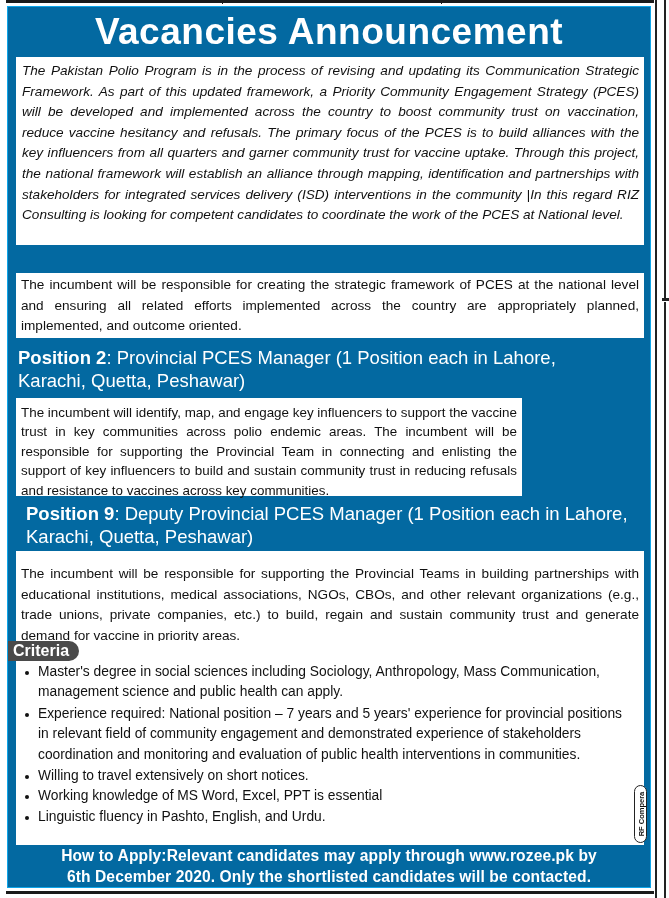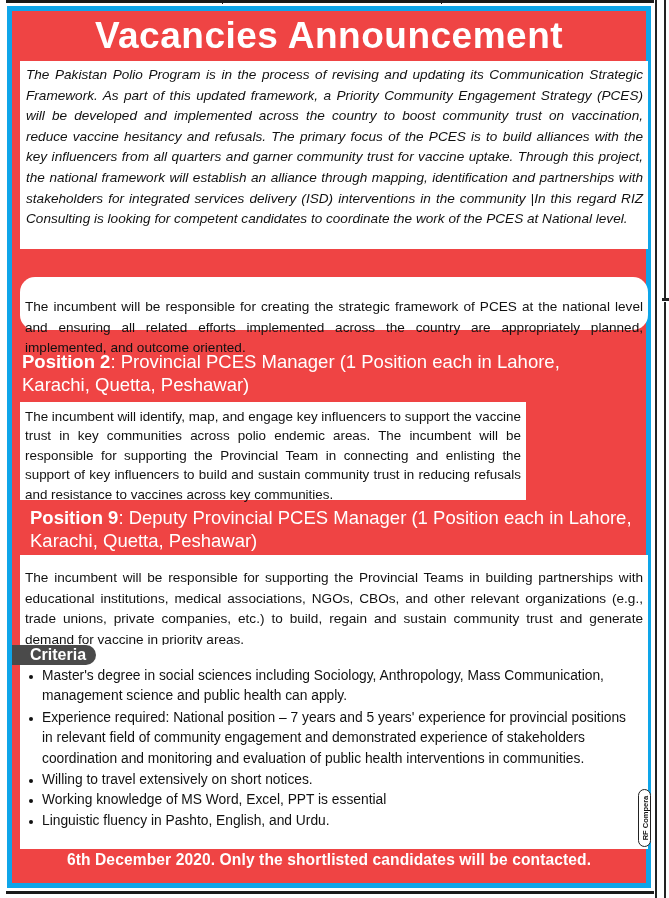--- a/index.html
+++ b/index.html
@@ -12,21 +12,21 @@
     .top-rule { position: absolute; left: 6px; top: 0; width: 648px; height: 3px; background: #1a1a1a; }
     .top-tick { position: absolute; top: 0; width: 1px; height: 4px; background: #1a1a1a; }
     .bottom-rule { position: absolute; left: 6px; top: 891px; width: 648px; height: 3px; background: #1a1a1a; }
     .right-col-rule1 { position: absolute; left: 655px; top: 0; width: 2px; height: 898px; background: #222; }
     .right-col-rule2 { position: absolute; left: 664px; top: 0; width: 2px; height: 298px; background: #222; }
     .right-col-rule3 { position: absolute; left: 664px; top: 302px; width: 2px; height: 596px; background: #222; }
     .right-col-rule4 { position: absolute; left: 662px; top: 298px; width: 7px; height: 3px; background: #222; }
 
     .ad {
       position: absolute; left: 7px; top: 6px; width: 644px; height: 882px;
-      background: #ef4444; border: 5px solid #0ea5e9;
+      background: #0369a1; border: 1px solid #0ea5e9;
     }
     .title {
       position: absolute; left: 0; top: 4px; width: 100%; text-align: center;
       color: #fff; font-weight: bold; font-size: 37px; letter-spacing: 0.5px;
       font-family: "Liberation Sans", sans-serif;
     }
     .box {
       position: absolute; background: #fff; color: #111;
       font-size: 13.6px; line-height: 20.6px; text-align: justify;
       font-family: "Liberation Sans", sans-serif;
@@ -34,31 +34,31 @@
     .intro { left: 8px; top: 50px; width: 628px; height: 188px; padding: 4px 5px 0 6px; font-style: italic; }
     .pos1-head {
       position: absolute; left: 8px; top: 237px; width: 628px; height: 29px; background: #fff;
     }
     .pos1-label {
       position: absolute; left: 0; top: 0; height: 29px; width: 522px;
       background: #3f3f3f; color: #fff; font-size: 17.5px; line-height: 29px; padding-left: 4px;
       white-space: nowrap;
     }
     .pos-num { font-weight: bold; }
-    .pos1-body { left: 8px; top: 266px; width: 628px; height: 53px; padding: 20px 5px 0 5px; border-radius: 15px; }
+    .pos1-body { left: 8px; top: 266px; width: 628px; height: 65px; padding: 2px 5px 0 5px; }
     .pos-head {
       position: absolute; color: #fff; font-size: 18.5px; line-height: 23px;
     }
     .pos2-head { left: 10px; top: 339px; width: 600px; }
     .pos2-body { left: 8px; top: 391px; width: 506px; height: 98px; padding: 5px 5px 0 5px; line-height: 19.4px; font-size: 13.4px; }
     .pos3-head { left: 18px; top: 495px; width: 610px; }
     .pos3-body { left: 8px; top: 544px; width: 628px; height: 90px; padding: 13px 5px 0 5px; line-height: 20.6px; }
     .criteria-box { left: 8px; top: 634px; width: 628px; height: 204px; padding: 0; }
     .criteria-tag {
-      position: absolute; left: -8px; top: 0; height: 20px; padding: 0 10px 0 18px;
+      position: absolute; left: -8px; top: 0; height: 20px; padding: 0 10px 0 5px;
       background: #4a4a4a; color: #fff; font-weight: bold; font-size: 16px; line-height: 20px;
       border-radius: 0 12px 12px 0;
     }
     .criteria-list {
       position: absolute; left: 0; top: 21px; width: 628px; list-style: none;
       font-size: 13.8px; line-height: 20.4px; text-align: left;
     }
     .criteria-list li { position: relative; padding-left: 22px; padding-right: 13px; }
     .criteria-list li::before {
       content: ""; position: absolute; left: 9px; top: 9px; width: 4px; height: 4px;
@@ -117,16 +117,17 @@
         <li>Working knowledge of MS Word, Excel, PPT is essential</li>
         <li>Linguistic fluency in Pashto, English, and Urdu.</li>
       </ul>
     </div>
 
     <div class="watermark">
       <span>RF Compera</span>
     </div>
 
     <div class="apply">
+      <div>How to Apply:Relevant candidates may apply through www.rozee.pk by</div>
       <div>6th December 2020. Only the shortlisted candidates will be contacted.</div>
     </div>
   </div>
 </div>
 
 </body></html>

